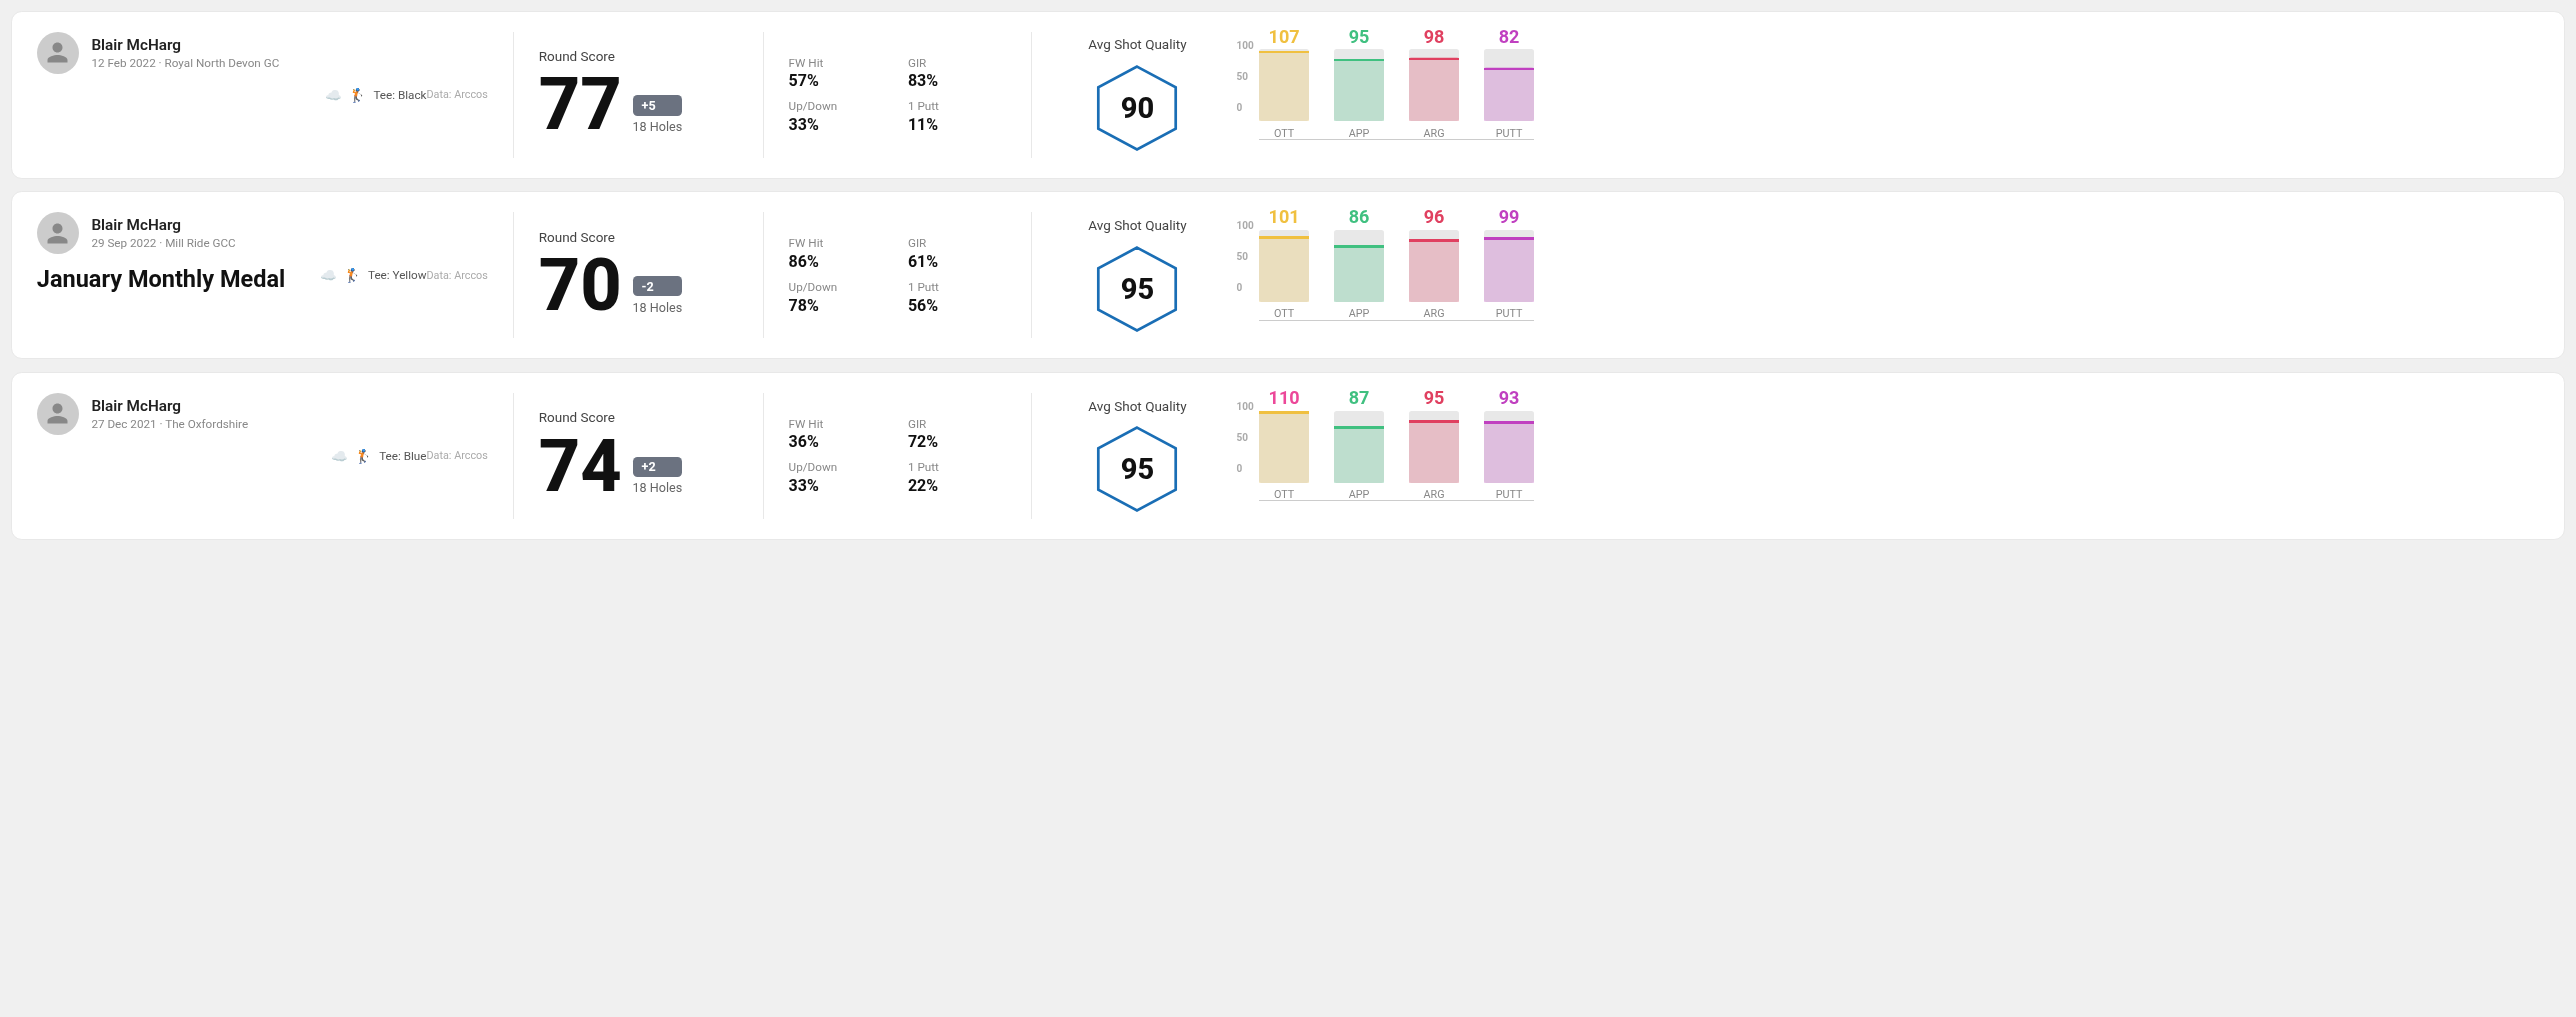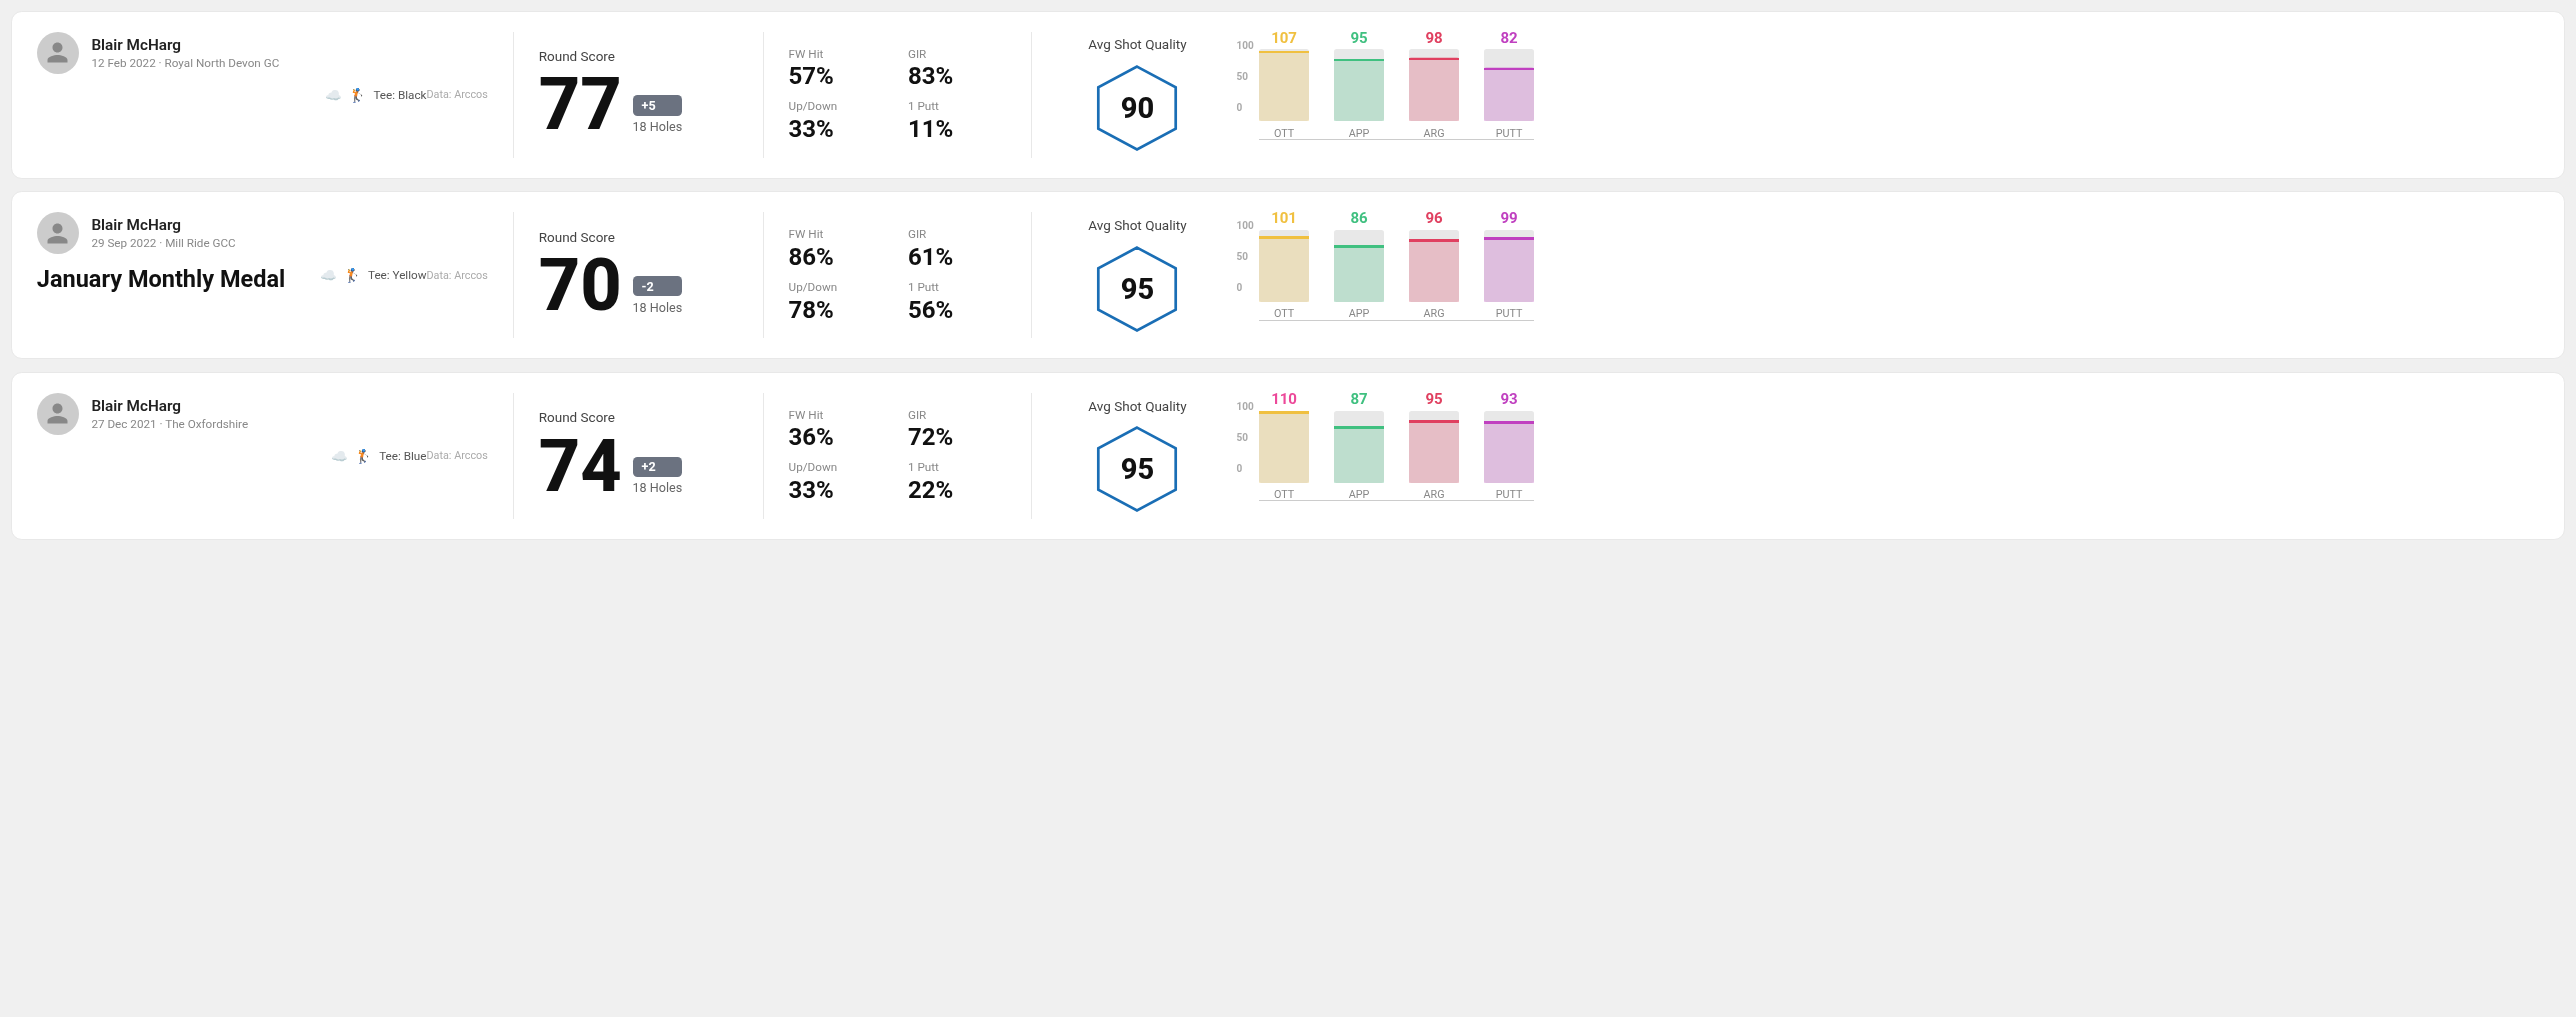--- a/index.html
+++ b/index.html
@@ -144,21 +144,21 @@
       display: grid;
       grid-template-columns: 1fr 1fr;
       gap: 9px 21.7px;
     }
     .stat-item .stat-label {
       font-size: 11.7px;
       color: #888;
       margin-bottom: 1.8px;
     }
     .stat-item .stat-value {
-      font-size: 24px;
+      font-size: 16px;
       font-weight: 700;
       color: #111;
     }
     .shot-quality-section {
       width: 162px;
       flex-shrink: 0;
       display: flex;
       flex-direction: column;
       justify-content: center;
       align-items: center;
@@ -206,21 +206,21 @@
       position: relative;
       padding-bottom: 18px;
     }
     .chart-col {
       display: flex;
       flex-direction: column;
       align-items: center;
       position: relative;
     }
     .bar-value {
-      font-size: 15px;
+      font-size: 18px;
       font-weight: 700;
       margin-bottom: 2.7px;
     }
     .bar-wrapper {
       width: 50px;
       height: 72px;
       background: #e8e8e8;
       border-radius: 2.7px;
       position: relative;
       display: flex;

